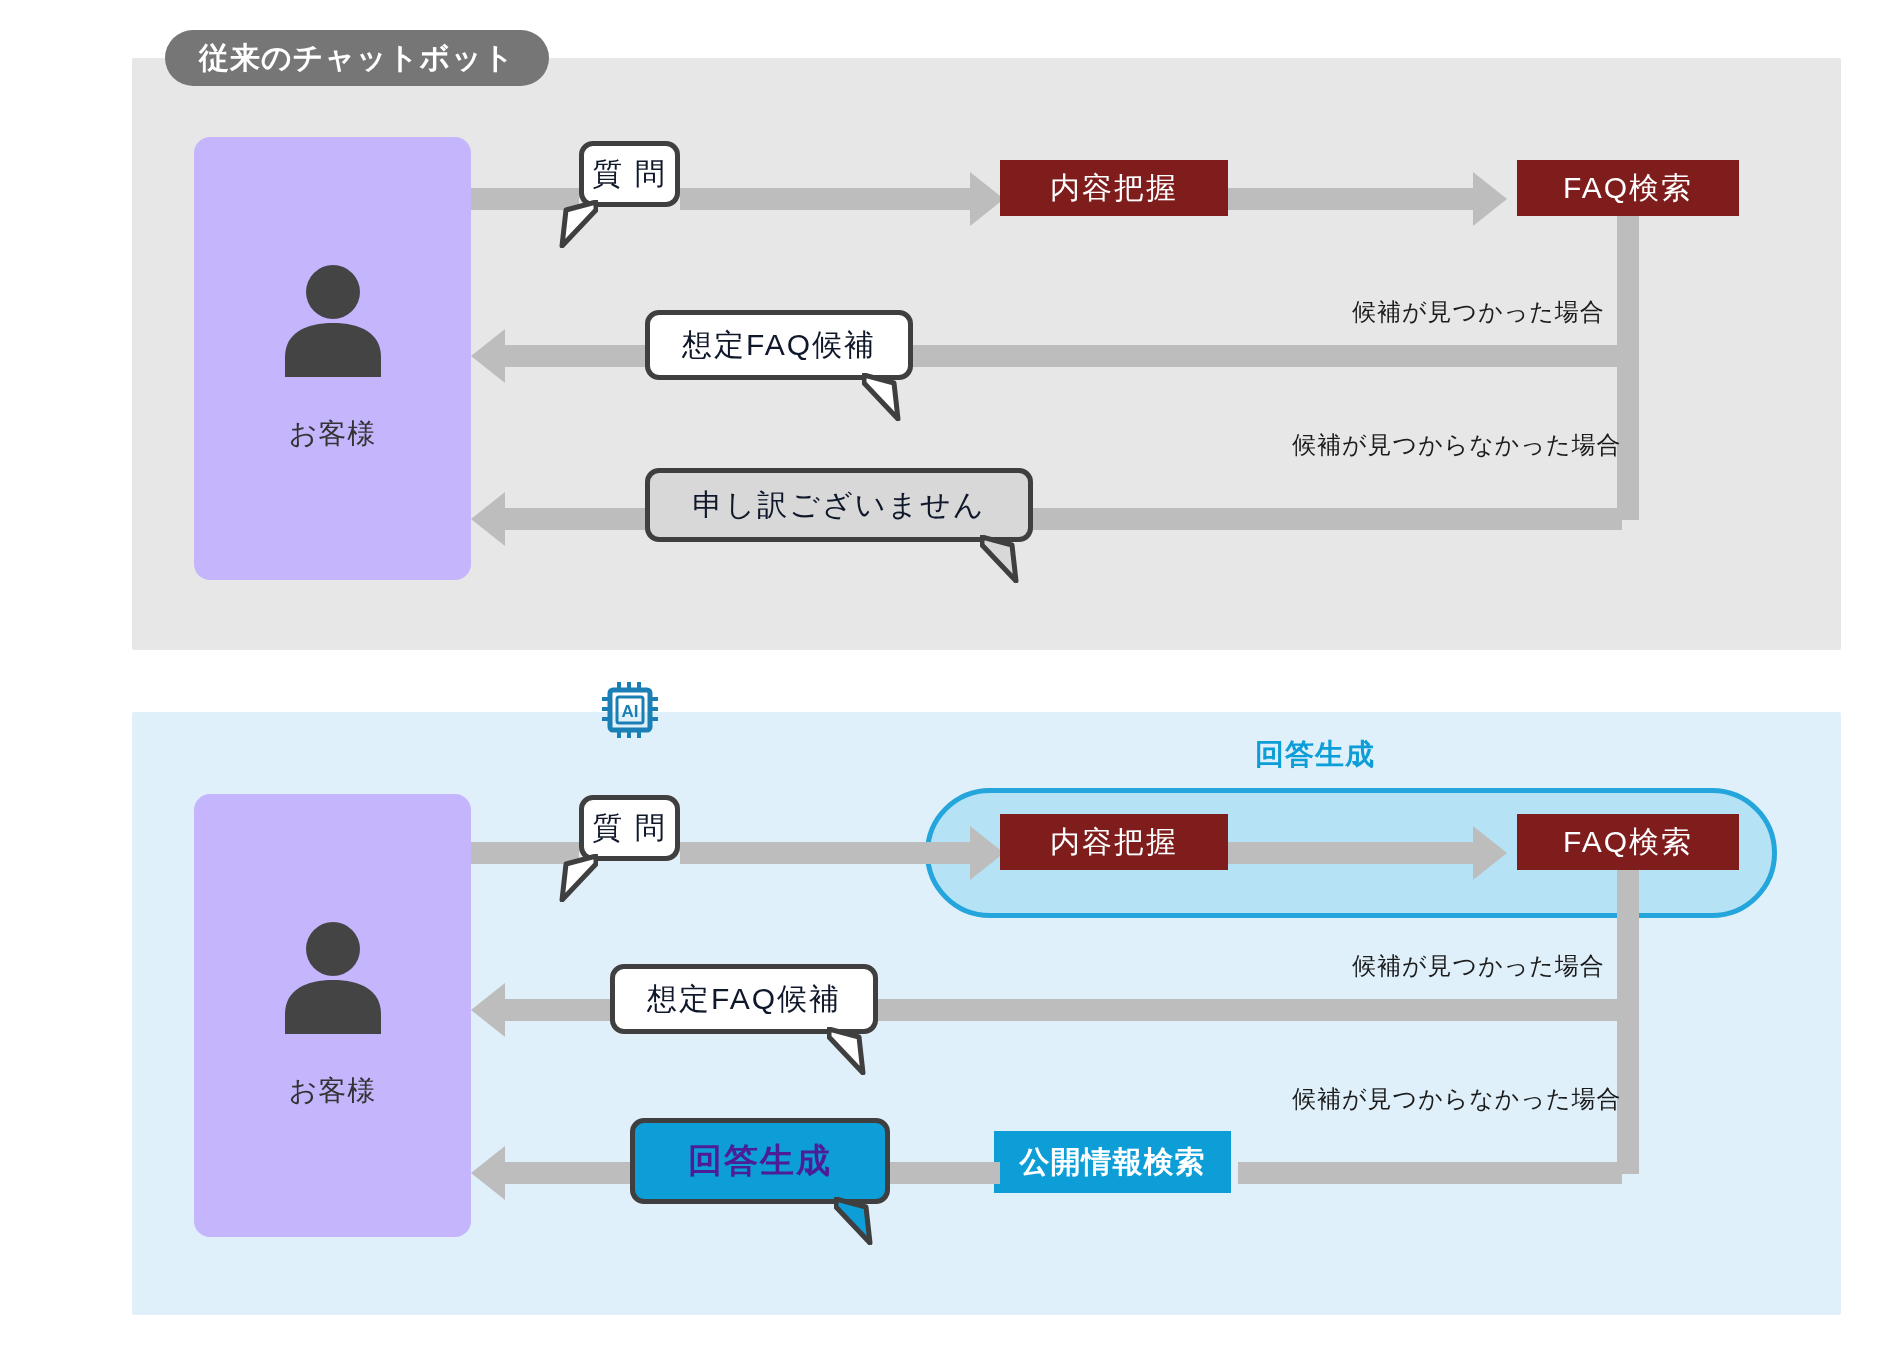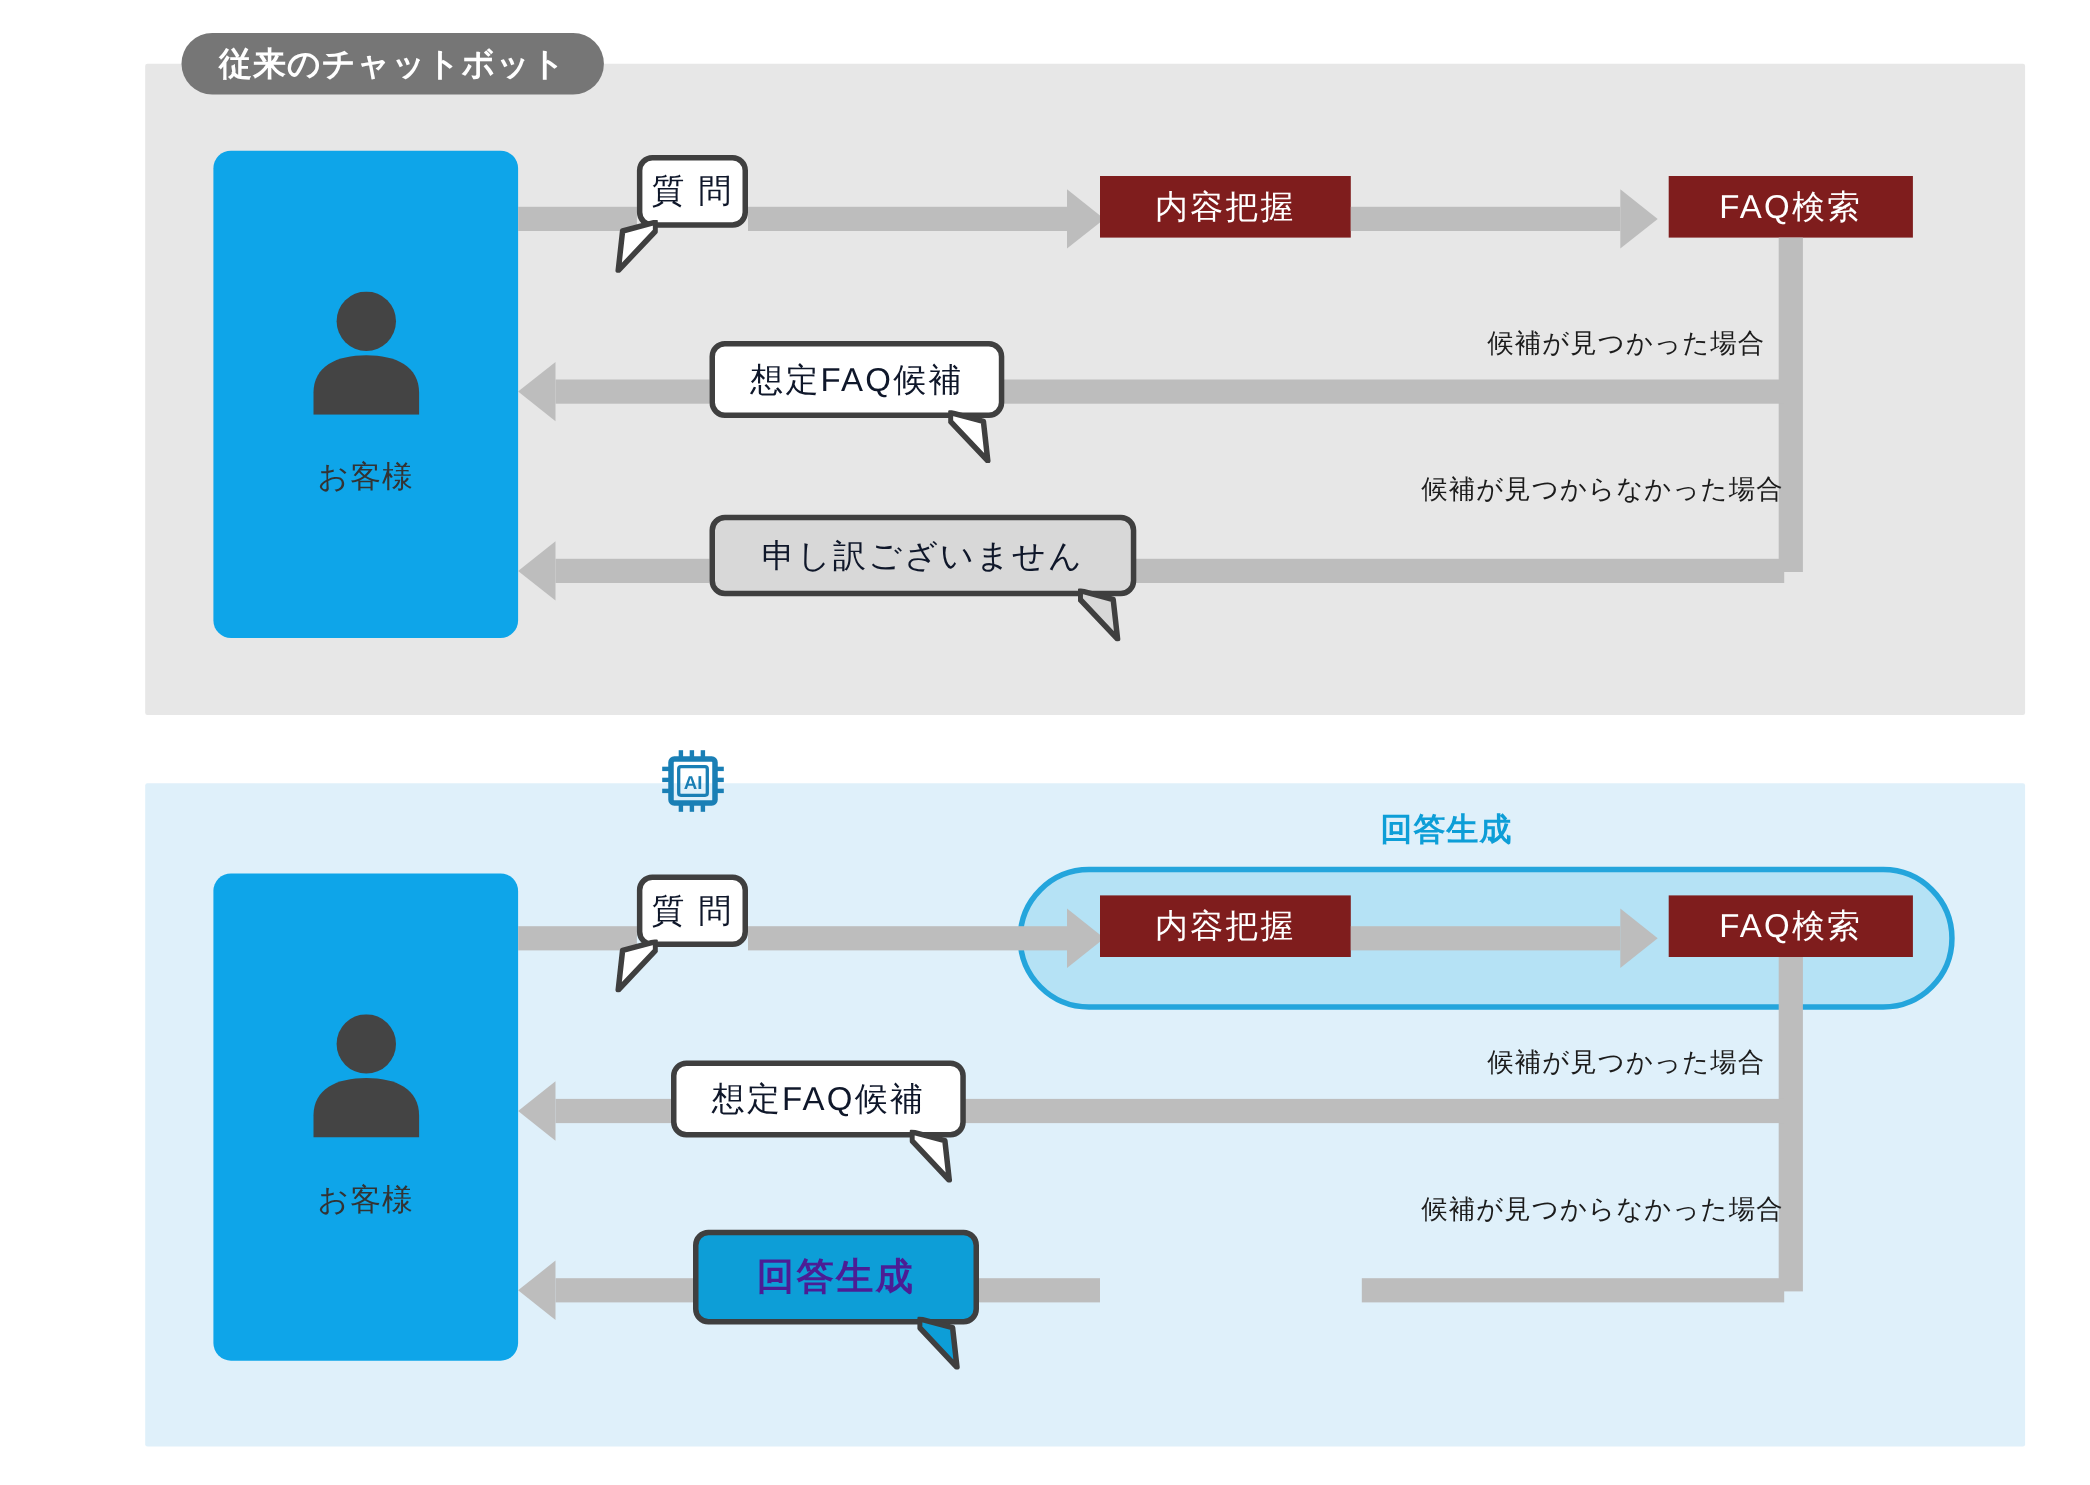--- a/index.html
+++ b/index.html
@@ -73,21 +73,21 @@
     position: absolute;
     left: 600px;
     top: 680px;
     width: 60px;
     height: 60px;
   }
 
   
   .customer-card {
     position: absolute;
-    background: #0ea5e9;
+    background: #c4b5fd;
     border-radius: 16px;
     display: flex;
     flex-direction: column;
     align-items: center;
     justify-content: center;
   }
   .customer-card-old {
     left: 194px;
     top: 137px;
     width: 277px;
@@ -319,20 +319,21 @@
 
   <div class="bubble bubble-white" style="left:610px; top:964px; width:268px; height:70px;">想定FAQ候補</div>
   <svg class="bubble-tail" style="left:827px; top:1027px;" viewBox="0 0 46 48">
     <path d="M2 2 L2 10 L36 46 L32 10 Z" fill="#ffffff" stroke="#3f3f3f" stroke-width="5" stroke-linejoin="round"></path>
   </svg>
 
   <div class="cond-label" style="left:1292px; top:1083px;">候補が見つからなかった場合</div>
 
   <div class="bar bar-h" style="left:1238px; top:1162px; width:384px;"></div>
 
+  <div class="proc-box proc-blue" style="left:994px; top:1131px; width:237px; height:62px;">公開情報検索</div>
 
   <div class="bar bar-h" style="left:890px; top:1162px; width:110px;"></div>
   <div class="bar bar-h" style="left:505px; top:1162px; width:130px;"></div>
   <div class="arrow-head arrow-left" style="left:471px; top:1146px;"></div>
 
   <div class="bubble bubble-blue" style="left:630px; top:1118px; width:260px; height:86px;">回答生成</div>
   <svg class="bubble-tail" style="left:834px; top:1197px;" viewBox="0 0 46 48">
     <path d="M2 2 L2 10 L36 46 L32 10 Z" fill="#0d9ed7" stroke="#3f3f3f" stroke-width="5" stroke-linejoin="round"></path>
   </svg>
 

